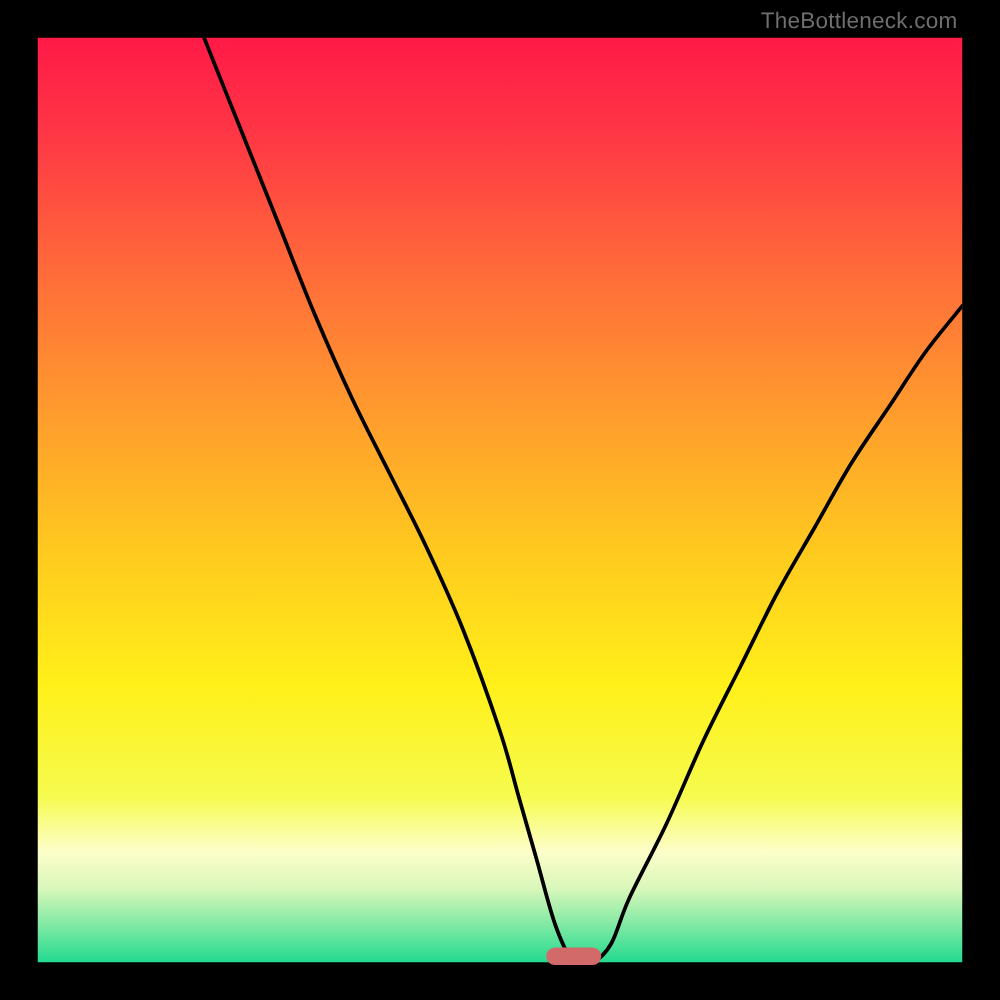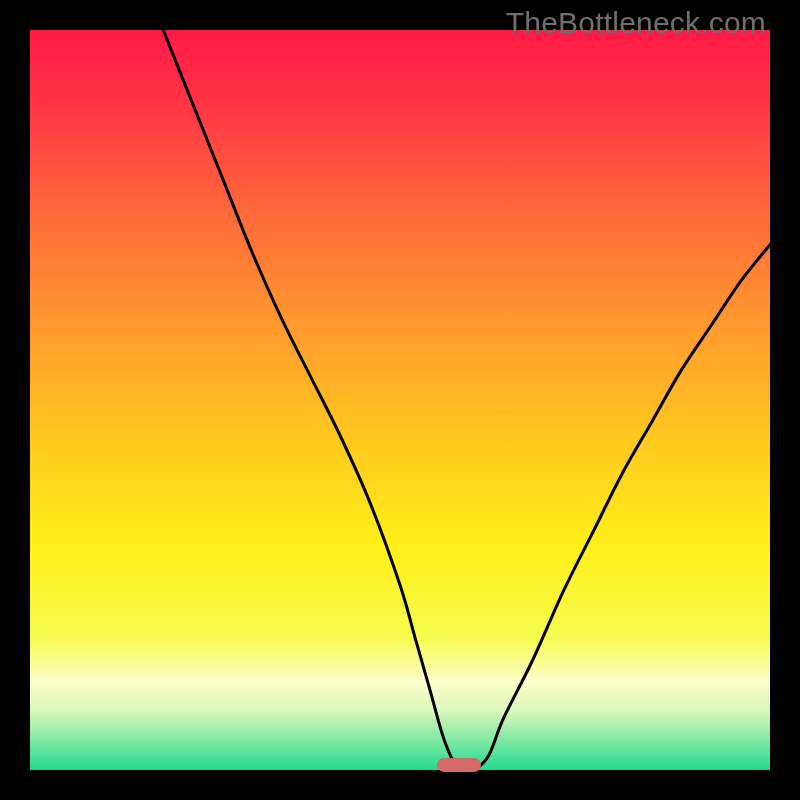--- a/index.html
+++ b/index.html
@@ -24,21 +24,21 @@
     left: 0;
     top: 0;
     width: 740px;
     height: 740px;
   }
   .watermark {
     position: absolute;
     top: 6px;
     right: 34px;
     color: #6f6f6f;
-    font-size: 30px;
+    font-size: 18px;
     font-weight: 500;
     letter-spacing: 0.2px;
     z-index: 50;
     user-select: none;
     text-align: center;
   }
   .marker {
     position: absolute;
     height: 14px;
     border-radius: 8px;

